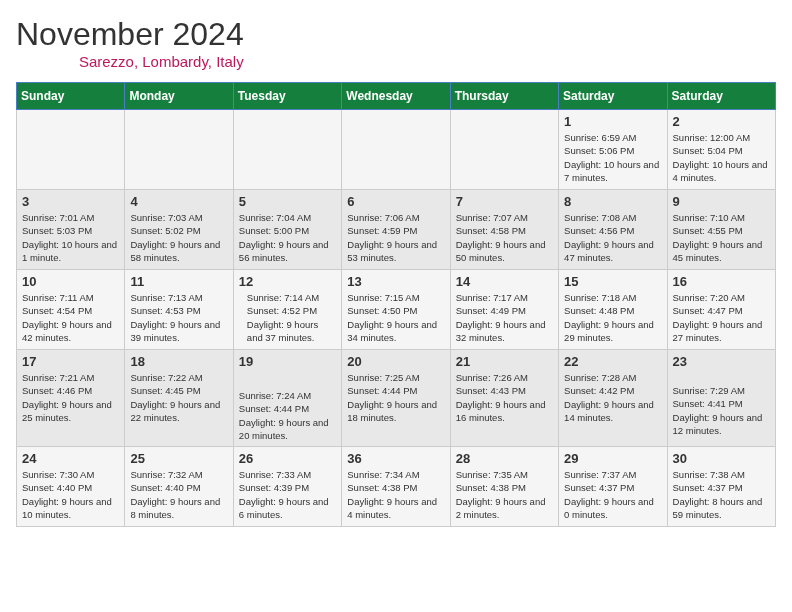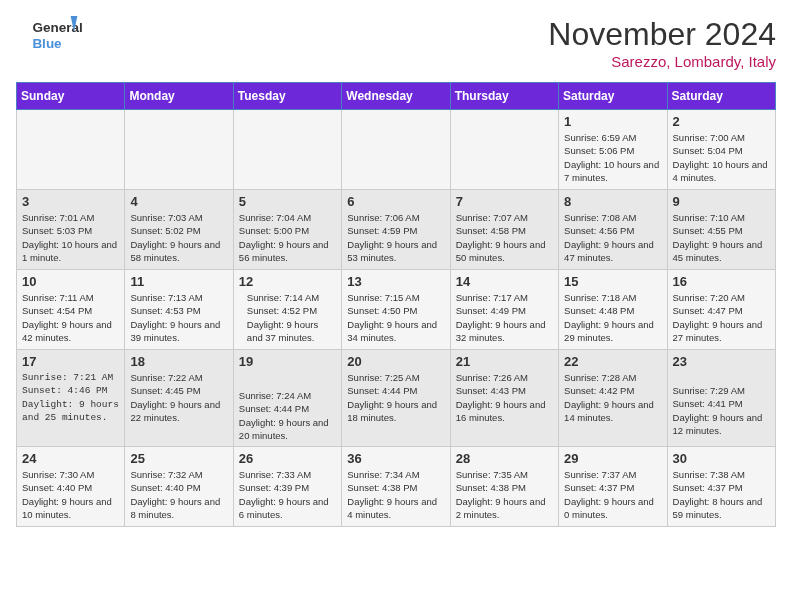--- a/index.html
+++ b/index.html
@@ -36,21 +36,21 @@
     .location {
       font-size: 15px;
       color: #be185d;
     }
     table {
       width: 100%;
       border-collapse: collapse;
       table-layout: fixed;
     }
     thead tr {
-      background: #6d28d9;
+      background: #15803d;
     }
     thead th {
       color: #fff;
       font-size: 12px;
       font-weight: bold;
       padding: 6px 4px;
       text-align: left;
       border: 1px solid #4a7fc1;
     }
     tbody tr {
@@ -81,27 +81,20 @@
       color: #333;
     }
     .empty { background: #fff; }
     tbody tr:nth-child(odd) .empty { background: #f5f5f5; }
     tbody tr:nth-child(even) .empty { background: #e8e8e8; }
   </style>
 </head>
 <body>
 
 <div class="header">
-  <div class="logo">
-    <svg class="logo-icon" viewBox="0 0 42 32" style="width: 80px; height: 36px;">
-<text x="0" y="14" font-size="12" font-weight="bold" fill="#333">General</text>
-<text x="0" y="28" font-size="12" font-weight="bold" fill="#4a90d9">Blue</text>
-<polygon points="34,0 40,0 37,14" fill="#4a90d9"></polygon>
-</svg>
-  </div>
   <div class="title-block">
     <div class="month-title">November 2024</div>
     <div class="location">Sarezzo, Lombardy, Italy</div>
   </div>
 </div>
 
 <table>
   <thead>
     <tr>
     <th>Sunday</th>
@@ -121,21 +114,21 @@
         <td class="empty"></td>
         <td class="empty"></td>
         <td>
           <span class="day-number">1</span>
           <div class="day-info" style="white-space: pre-line;">Sunrise: 6:59 AM
 Sunset: 5:06 PM
 Daylight: 10 hours and 7 minutes.</div>
         </td>
         <td>
           <span class="day-number">2</span>
-          <div class="day-info" style="white-space: pre-line;">Sunrise: 7:00 AM
+          <div class="day-info" style="white-space: pre-line;">Sunrise: 12:00 AM
 Sunset: 5:04 PM
 Daylight: 10 hours and 4 minutes.</div>
         </td>
       </tr>
       <tr>
         <td>
           <span class="day-number">3</span>
           <div class="day-info" style="white-space: pre-line;">Sunrise: 7:01 AM
 Sunset: 5:03 PM
 Daylight: 10 hours and 1 minute.</div>
@@ -217,21 +210,21 @@
         <td>
           <span class="day-number">16</span>
           <div class="day-info" style="white-space: pre-line;">Sunrise: 7:20 AM
 Sunset: 4:47 PM
 Daylight: 9 hours and 27 minutes.</div>
         </td>
       </tr>
       <tr>
         <td>
           <span class="day-number">17</span>
-          <div class="day-info" style="white-space: pre-line; font-family: Liberation Mono, monospace;">Sunrise: 7:21 AM
+          <div class="day-info" style="white-space: pre-line;">Sunrise: 7:21 AM
 Sunset: 4:46 PM
 Daylight: 9 hours and 25 minutes.</div>
         </td>
         <td>
           <span class="day-number">18</span>
           <div class="day-info" style="white-space: pre-line;">Sunrise: 7:22 AM
 Sunset: 4:45 PM
 Daylight: 9 hours and 22 minutes.</div>
         </td>
         <td>

